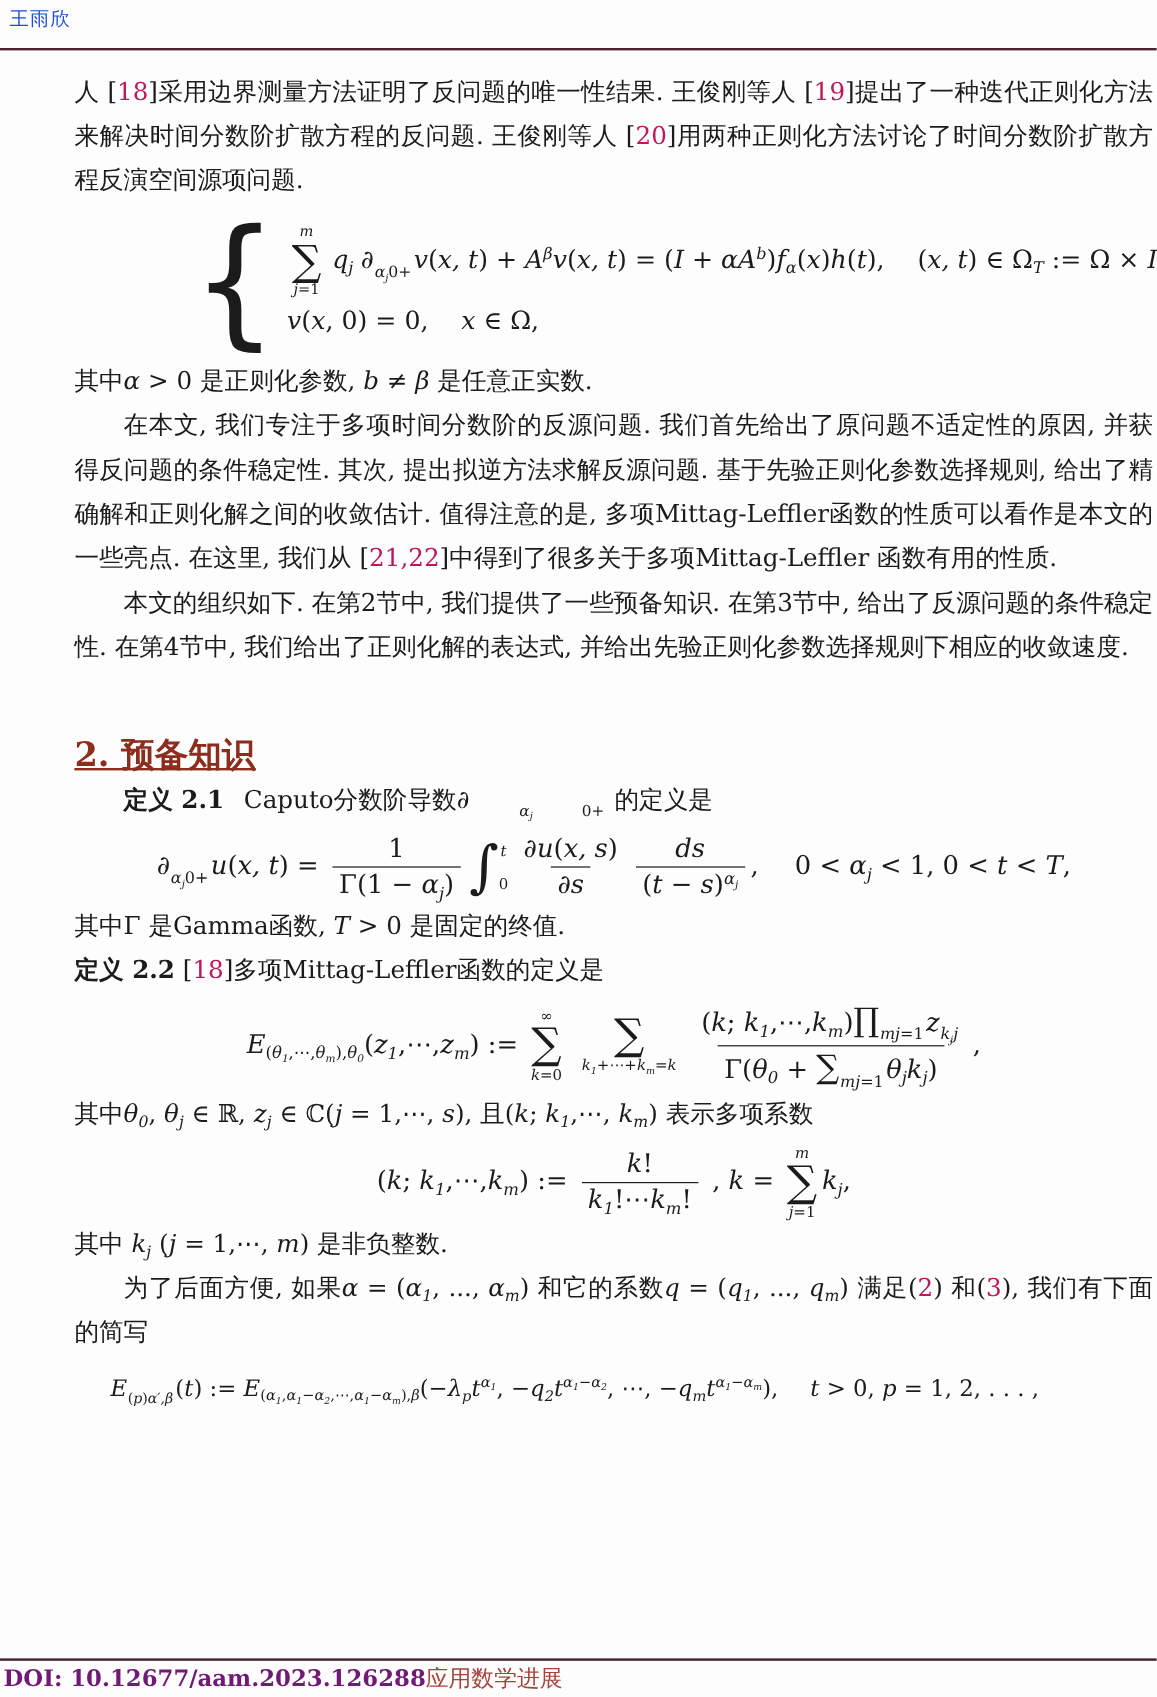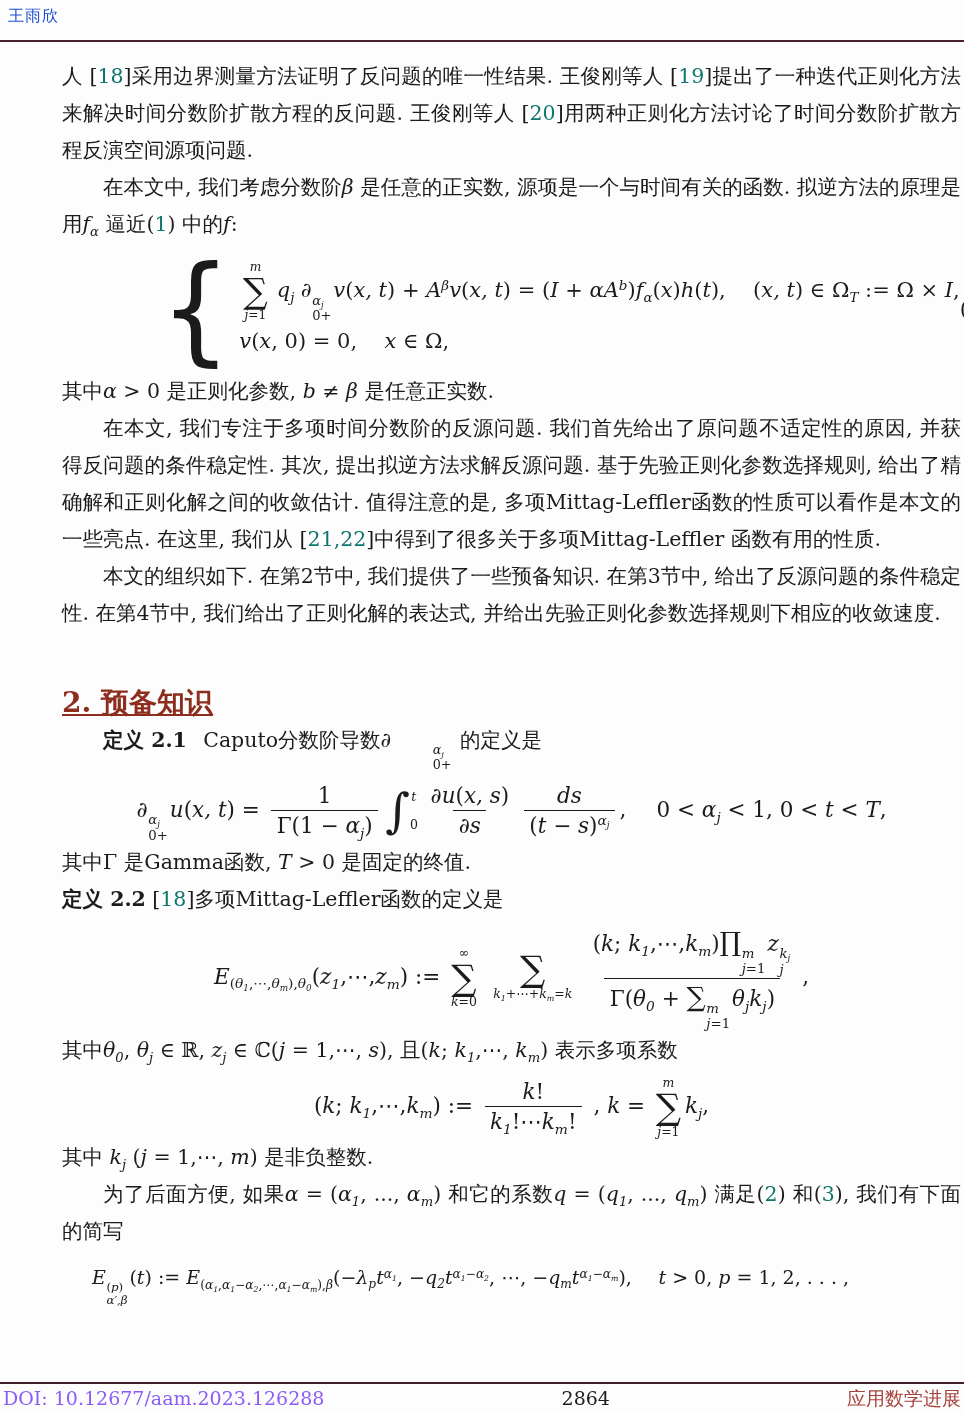--- a/index.html
+++ b/index.html
@@ -13,25 +13,25 @@
   .content{position:absolute;top:58px;left:62px;width:899px;}
   p.para{font-size:20.5px;line-height:37px;margin:0;text-align:justify;}
   .indent{text-indent:41px;}
   .mt16{margin-top:16px;} .mt2{margin-top:2px;} .mt6{margin-top:6px;}
   .mt8{margin-top:8px;} .mt10{margin-top:10px;} .mt14{margin-top:14px;} .mt24{margin-top:24px;}
   .section-heading{margin:52px 0 0 0;font-size:28px;font-weight:700;color:#8c2d1d;text-decoration:underline;}
   
   .mr{font-style:normal;}
   .mi{font-style:italic;}
   .mb{font-weight:700;}
-  .mref{color:#0f766e;}
+  .mref{color:#be185d;}
   .msp{display:inline-block;}
   .msub{font-size:0.64em;vertical-align:-0.35em;line-height:1;}
   .msup{font-size:0.64em;vertical-align:0.55em;line-height:1;}
-  .mss{display:inline-flex;flex-direction:column;align-items:flex-start;
+  .mss{display:inline-flex;align-items:flex-start;
        font-size:0.62em;line-height:1.15;vertical-align:-0.55em;margin:0 0.15em 0 0.05em;}
   .mfrac{display:inline-flex;flex-direction:column;align-items:center;
          vertical-align:middle;margin:0 0.22em;line-height:1.35;}
   .mnum{padding:0 0.25em;white-space:nowrap;}
   .mden{border-top:1.4px solid #1a1a1a;padding:0 0.25em;white-space:nowrap;}
   .mbig{display:inline-flex;flex-direction:column;align-items:center;
         vertical-align:middle;line-height:1;margin:0 0.18em;}
   .mop{font-size:1.65em;line-height:0.95;}
   .mopin{font-size:1.25em;}
   .mlim{font-size:0.58em;line-height:1.25;white-space:nowrap;}
@@ -46,37 +46,36 @@
   .eq-body{display:flex;align-items:center;margin-left:98px;flex:1;}
   .brace{font-size:112px;font-weight:400;line-height:1;transform:scaleY(1.05);
          font-family:"DejaVu Sans","Liberation Sans",sans-serif;color:#1b1b1b;margin-right:8px;}
   .eq-lines{display:flex;flex-direction:column;font-size:21px;}
   .eq-line{line-height:34px;white-space:nowrap;}
   .eq-line.first{line-height:50px;}
   .eq-num{font-size:21px;margin-right:4px;}
   
   .foot-rule{position:absolute;left:0;bottom:30px;width:964px;height:2px;background:#40202c;}
   .footer{position:absolute;left:3px;right:3px;bottom:2px;display:flex;align-items:baseline;font-size:19px;}
-  .foot-doi{color:#8b5cf6;}
+  .foot-doi{color:#701a75;font-weight:bold;}
   .foot-page{flex:1;text-align:center;color:#1b1b1b;}
   .foot-journal{color:#a5423c;text-align:right;}
 </style>
 </head>
 <body>
 
 <div class="page">
 
   <span class="author">王雨欣</span>
   <div class="head-rule"></div>
 
   <main class="content">
 
     <p class="para mt16"><span class="mr">人 [</span><span class="mref">18</span><span class="mr">]采用边界测量方法证明了反问题的唯一性结果. 王俊刚等人 [</span><span class="mref">19</span><span class="mr">]提出了一种迭代正则化方法来解决时间分数阶扩散方程的反问题. 王俊刚等人 [</span><span class="mref">20</span><span class="mr">]用两种正则化方法讨论了时间分数阶扩散方程反演空间源项问题.</span></p>
 
-    <p class="para indent mt2"><span class="mr">在本文中, 我们考虑分数阶</span><span class="mi">β</span><span class="mr"> 是任意的正实数, 源项是一个与时间有关的函数. 拟逆方法的原理是用</span><span class="mi">f</span><span class="msub"><span class="mi">α</span></span><span class="mr"> 逼近(</span><span class="mref">1</span><span class="mr">) 中的</span><span class="mi">f</span><span class="mr">:</span></p>
 
     <div class="equation">
       <div class="eq-body">
         <span class="brace">{</span>
         <div class="eq-lines">
           <div class="eq-line first"><span class="mbig">
                 <span class="mlim"><span class="mi">m</span></span>
                 <span class="mop">∑</span>
                 <span class="mlim"><span class="mi">j</span><span class="mr">=1</span></span>
               </span><span class="msp" style="width: 0.25em;"></span><span class="mi">q</span><span class="msub"><span class="mi">j</span></span><span class="msp" style="width: 0.3em;"></span><span class="mr">∂</span><span class="mss">
@@ -166,17 +165,16 @@
     <div class="formula-left mt16"><span class="mi">E</span><span class="mss">
           <span class="mss-t"><span class="mr">(</span><span class="mi">p</span><span class="mr">)</span></span>
           <span class="mss-b"><span class="mi">α′,β</span></span>
         </span><span class="mr">(</span><span class="mi">t</span><span class="mr">) := </span><span class="mi">E</span><span class="msub"><span class="mr">(</span><span class="mi">α</span><span class="msub"><span class="mi">1</span></span><span class="mr">,</span><span class="mi">α</span><span class="msub"><span class="mi">1</span></span><span class="mr">−</span><span class="mi">α</span><span class="msub"><span class="mi">2</span></span><span class="mr">,⋯,</span><span class="mi">α</span><span class="msub"><span class="mi">1</span></span><span class="mr">−</span><span class="mi">α</span><span class="msub"><span class="mi">m</span></span><span class="mr">),</span><span class="mi">β</span></span><span class="mr">(−</span><span class="mi">λ</span><span class="msub"><span class="mi">p</span></span><span class="mi">t</span><span class="msup"><span class="mi">α</span><span class="msub"><span class="mi">1</span></span></span><span class="mr">, −</span><span class="mi">q</span><span class="msub"><span class="mi">2</span></span><span class="mi">t</span><span class="msup"><span class="mi">α</span><span class="msub"><span class="mi">1</span></span><span class="mr">−</span><span class="mi">α</span><span class="msub"><span class="mi">2</span></span></span><span class="mr">, ⋯, −</span><span class="mi">q</span><span class="msub"><span class="mi">m</span></span><span class="mi">t</span><span class="msup"><span class="mi">α</span><span class="msub"><span class="mi">1</span></span><span class="mr">−</span><span class="mi">α</span><span class="msub"><span class="mi">m</span></span></span><span class="mr">),</span><span class="msp" style="width: 1.4em;"></span><span class="mi">t</span><span class="mr"> &gt; 0, </span><span class="mi">p</span><span class="mr"> = 1, 2, . . . ,</span></div>
 
   </main>
 
   <div class="foot-rule"></div>
   <footer class="footer">
     <span class="foot-doi">DOI: 10.12677/aam.2023.126288</span>
-    <span class="foot-page">2864</span>
     <span class="foot-journal">应用数学进展</span>
   </footer>
 
 </div>
 
 </body></html>

